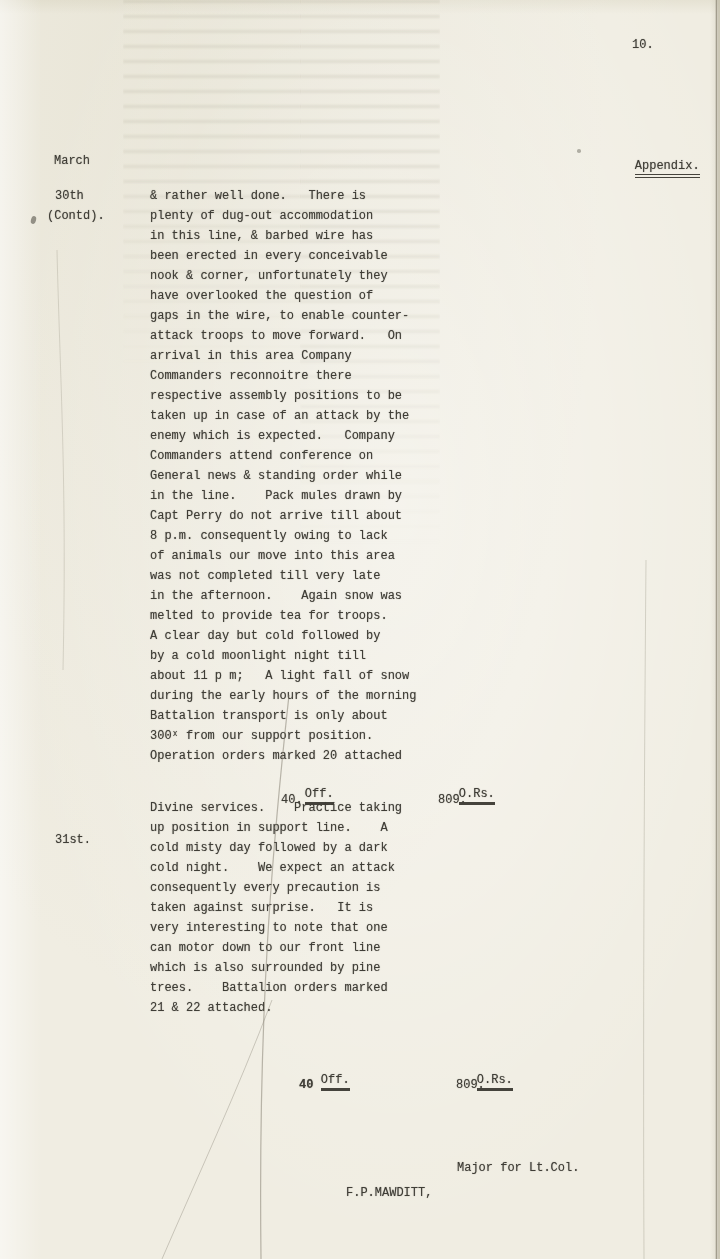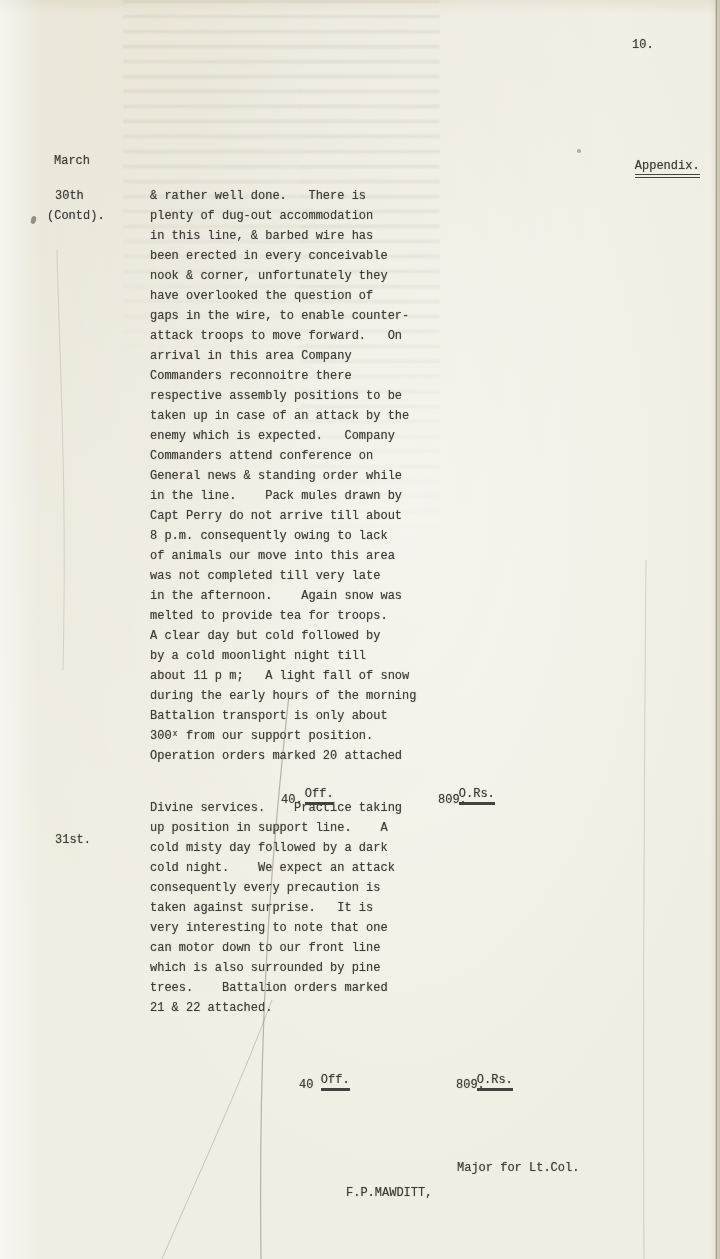--- a/index.html
+++ b/index.html
@@ -107,21 +107,21 @@
 which is also surrounded by pine
 trees.    Battalion orders marked
 21 &amp; 22 attached.</div>
 
   <div class="tw" style="left:292px;top:1050px;">
     <span class="uline-heavy">Off.</span>
   </div>
   <div class="tw" style="left:448px;top:1050px;">
     <span class="uline-heavy">O.Rs.</span>
   </div>
-  <div class="tw" style="left:299px;top:1075px;">40</div>
+  <div class="tw" style="left:299px;top:1075px;font-weight:bold;">40</div>
   <div class="tw" style="left:456px;top:1075px;">809.</div>
 
   <div class="tw" style="left:346px;top:1135px;margin-top:48px;">F.P.MAWDITT,</div>
   <div class="tw" style="left:457px;top:1158px;">Major for Lt.Col.</div>
 
   <div class="speck" style="left:31px;top:216px;width:5px;height:8px;transform:rotate(14deg);"></div>
   <div class="speck" style="left:577px;top:149px;width:4px;height:4px;opacity:.7;"></div>
 
   <svg class="creases" width="720" height="1259" viewBox="0 0 720 1259">
     <path d="M289,695 C272,850 258,1010 261,1259" fill="none" stroke="rgba(125,120,105,0.50)" stroke-width="1.2"></path>

